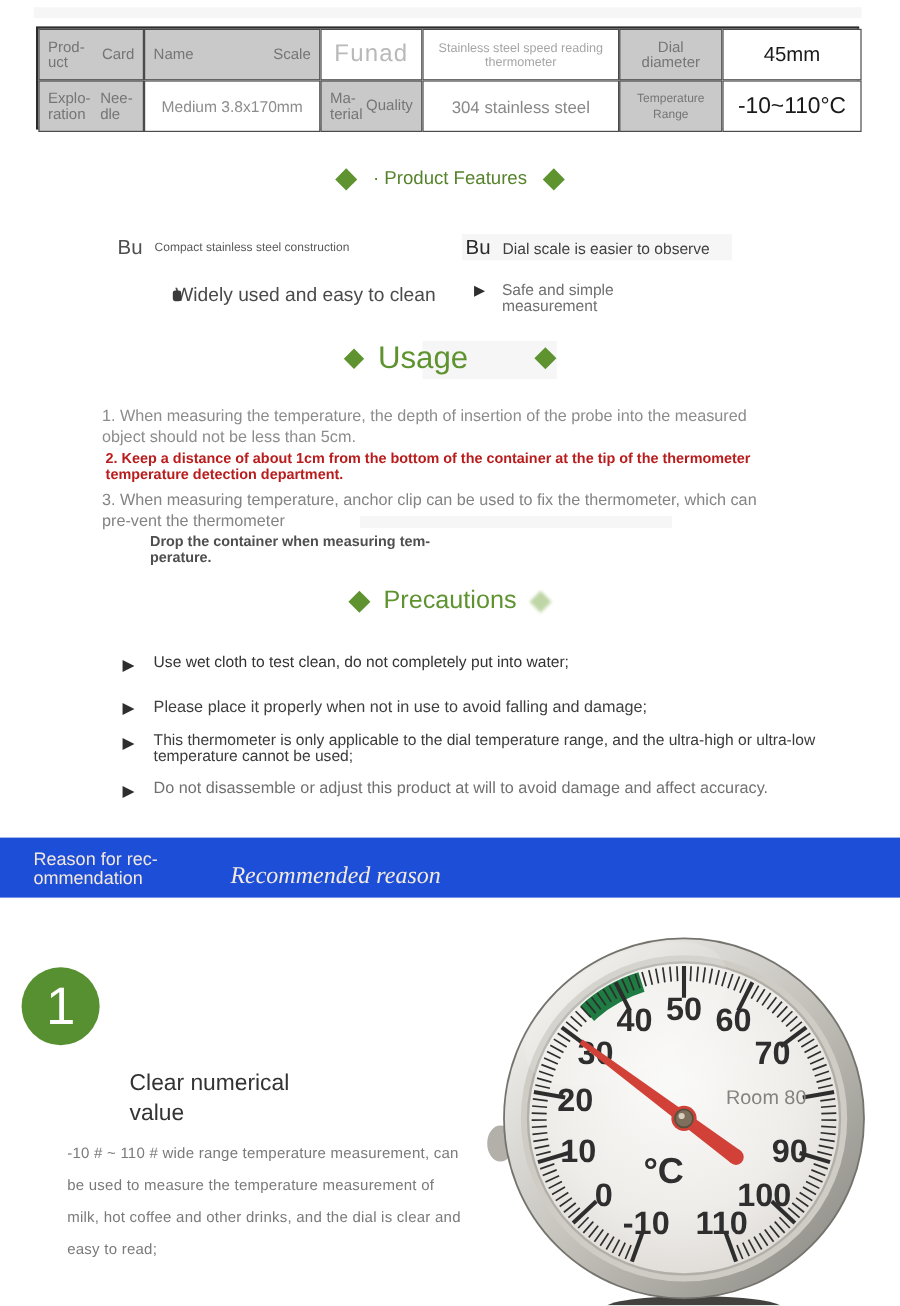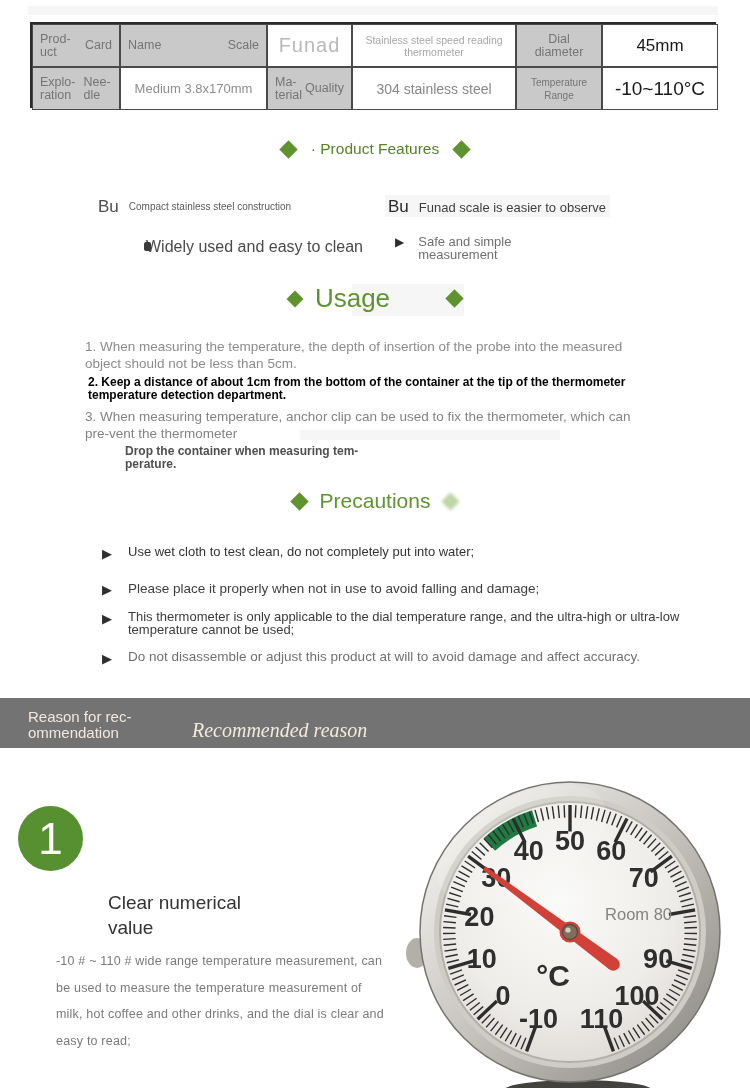--- a/index.html
+++ b/index.html
@@ -44,35 +44,35 @@
   .feat .mk.dark{color:#2b2b2b;}
   .feat .tri{font-size:12px;color:#2e2e2e;margin-right:14px;line-height:15px;}
   .f1{left:98px;top:198px;} .f1 .tx{font-size:10px;color:#5a5a5a;padding-top:3px;}
   .f2{left:388px;top:198px;} .f2 .tx{font-size:13px;color:#3f3f3f;padding-top:2px;}
   .f3{left:98px;top:238px;margin-left:48px;} .f3 .tx{font-size:16px;color:#4a4a4a;}
   .f3 .dot{position:absolute;left:-2px;top:4px;width:7px;height:9px;background:#3a3a3a;border-radius:2px;}
   .f4{left:395px;top:235px;} .f4 .tx{font-size:13px;color:#6f6f6f;width:160px;line-height:13px;}
 
   
   .u1{position:absolute;left:85px;top:338px;width:555px;font-size:13.5px;color:#8c8c8c;line-height:17px;}
-  .u2{position:absolute;left:88px;top:376px;width:585px;font-size:12px;font-weight:bold;color:#000000;line-height:12.5px;}
+  .u2{position:absolute;left:88px;top:376px;width:585px;font-size:12px;font-weight:bold;color:#b91c1c;line-height:12.5px;}
   .u3{position:absolute;left:85px;top:408px;width:560px;font-size:13.5px;color:#838383;line-height:17px;}
   .u4{position:absolute;left:125px;top:445px;width:235px;font-size:12px;font-weight:bold;color:#4f4f4f;line-height:12.5px;}
 
   
   .prec{position:absolute;left:102px;display:flex;align-items:flex-start;}
   .prec .tri{font-size:13px;color:#2e2e2e;margin-right:16px;line-height:16px;}
   .prec .tx{line-height:12.5px;}
   .p1{top:546px;} .p1 .tx{font-size:13px;color:#333;width:560px;}
   .p2{top:582px;} .p2 .tx{font-size:13.5px;color:#3f3f3f;width:560px;line-height:14px;}
   .p3{top:611px;} .p3 .tx{font-size:13px;color:#3b3b3b;width:592px;}
   .p4{top:651px;} .p4 .tx{font-size:13.5px;color:#707070;width:560px;}
 
   
-  .banner{position:absolute;left:0;top:698px;width:750px;height:50px;background:#737373;
+  .banner{position:absolute;left:0;top:698px;width:750px;height:50px;background:#1d4ed8;
     display:flex;align-items:flex-end;padding-bottom:7px;box-sizing:border-box;}
   .banner .bt{margin-left:28px;width:138px;font-size:15px;line-height:16px;color:#f2e8e0;}
   .banner .bs{margin-left:26px;margin-bottom:-1px;font-family:"Liberation Serif",serif;
     font-style:italic;font-size:20px;color:#f3eade;}
 
   
   .num-circle{position:absolute;left:18px;top:806px;width:65px;height:65px;border-radius:50%;
     background:#579030;color:#ffffff;display:flex;align-items:center;justify-content:center;
     font-size:44px;font-weight:300;line-height:1;}
   .hl-title{position:absolute;left:108px;top:890px;width:160px;font-size:19px;color:#333;line-height:25px;}
@@ -139,21 +139,21 @@
   </div>
 
   <div class="ghost" style="left:385px;top:195px;width:225px;height:22px;"></div>
 
   <div class="feat f1">
     <span class="mk">Bu</span>
     <span class="tx">Compact stainless steel construction</span>
   </div>
   <div class="feat f2">
     <span class="mk dark">Bu</span>
-    <span class="tx">Funad scale is easier to observe</span>
+    <span class="tx">Dial scale is easier to observe</span>
   </div>
   <div class="feat f3">
     <span class="dot"></span>
     <span class="tx">Widely used and easy to clean</span>
   </div>
   <div class="feat f4">
     <span class="tri">▶</span>
     <span class="tx">Safe and simple measurement</span>
   </div>
 

